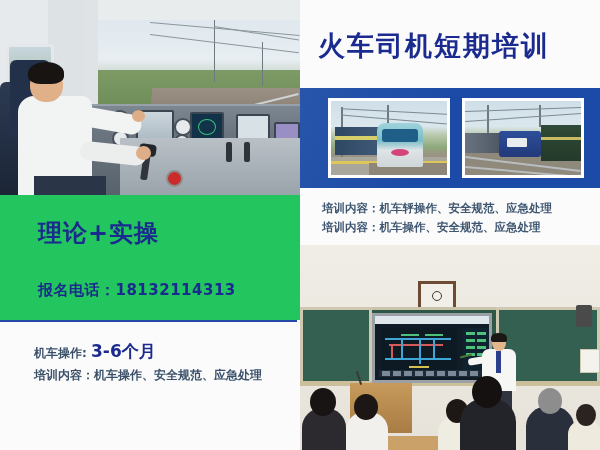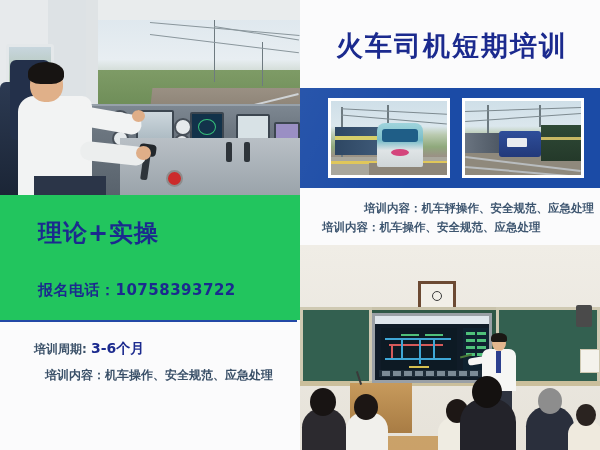--- a/index.html
+++ b/index.html
@@ -1,21 +1,21 @@
 <!DOCTYPE html>
 <html><head>
 <meta charset="utf-8">
 <style>
   html,body{margin:0;padding:0;}
   body{
     width:600px;height:450px;overflow:hidden;
     background:#ffffff;
     font-family:"Liberation Sans","DejaVu Sans",sans-serif;
   }
-  .poster{position:relative;width:600px;height:450px;background:#fbfbfc;text-align:center;}
+  .poster{position:relative;width:600px;height:450px;background:#fbfbfc;}
 
   
   .cab-photo{position:absolute;left:0;top:0;width:300px;height:195px;overflow:hidden;background:#8fa9b8;}
   .cab-sky{position:absolute;left:96px;top:18px;width:204px;height:92px;
     background:linear-gradient(#dfe8ee 0%,#e8eef2 45%,#cfd9d2 60%,#9fb589 75%,#8aa873 100%);}
   .cab-sky:after{content:"";position:absolute;left:0;top:56%;width:100%;height:44%;
     background:linear-gradient(#7e9b66,#6d8c57);}
   .rail-bed{position:absolute;left:150px;top:88px;width:150px;height:46px;
     background:linear-gradient(#9a9083,#7d7568);transform:skewX(-6deg);}
   .rail{position:absolute;background:#cfd3d6;height:1.5px;transform-origin:left center;}
@@ -113,39 +113,39 @@
   .rail2b{left:0;top:70px;width:116px;transform:rotate(5deg);}
   .pole2{position:absolute;left:22px;top:4px;width:2px;height:48px;background:#6d7a80;}
   .pole2b{position:absolute;left:74px;top:4px;width:2px;height:22px;background:#6d7a80;}
   .wire2{position:absolute;left:0;top:8px;width:116px;height:1px;background:#7d8a90;transform:rotate(-2deg);}
   .wire2b{position:absolute;left:0;top:16px;width:116px;height:1px;background:#7d8a90;transform:rotate(-4deg);}
 
   
   .content-lines{position:absolute;left:300px;top:188px;width:300px;height:57px;background:#fbfbfc;}
   .cl{position:absolute;left:22px;font-size:11.5px;color:#3e5670;font-weight:bold;white-space:nowrap;
     font-family:"DejaVu Sans","Liberation Sans",sans-serif;}
-  .cl1{top:13px;margin-left:42px;}
+  .cl1{top:13px;}
   .cl2{top:32px;}
 
   
   .headline{position:absolute;left:0;top:195px;width:300px;height:125px;background:#22c55e;}
   .hl1{position:absolute;left:38px;top:22px;font-size:24px;font-weight:bold;color:#1b2a8e;letter-spacing:1px;
     font-family:"DejaVu Sans","Liberation Sans",sans-serif;white-space:nowrap;}
   .hl2{position:absolute;left:38px;top:52px;font-size:24px;font-weight:bold;color:#1b2a8e;letter-spacing:1px;
     font-family:"DejaVu Sans","Liberation Sans",sans-serif;white-space:nowrap;}
   .phone{position:absolute;left:38px;top:86px;font-size:15px;font-weight:bold;color:#1b2a8e;letter-spacing:.5px;
     font-family:"DejaVu Sans","Liberation Sans",sans-serif;white-space:nowrap;}
   .divider{position:absolute;left:0;top:320px;width:297px;height:2px;background:#2348a6;}
 
   
   .details{position:absolute;left:0;top:322px;width:300px;height:128px;background:#fbfbfc;}
   .d-row{position:absolute;left:34px;font-family:"DejaVu Sans","Liberation Sans",sans-serif;
     font-size:12px;font-weight:bold;color:#3a5068;white-space:nowrap;}
   .d1{top:18px;}
-  .d1 b{color:#1b2a8e;font-size:14px;}
+  .d1 b{color:#1b2a8e;font-size:17px;}
   .d2{top:44px;white-space:normal;width:250px;line-height:1.55;}
 
   
   .class-photo{position:absolute;left:300px;top:245px;width:300px;height:205px;overflow:hidden;background:#e9e6df;}
   .wall{position:absolute;left:0;top:0;width:300px;height:205px;background:linear-gradient(#f0ede6,#e6e2d9);}
   .board{position:absolute;left:0;top:62px;width:300px;height:78px;background:#2f5746;border:3px solid #c9c3ab;box-sizing:border-box;}
   .board-l{position:absolute;left:0;top:62px;width:72px;height:78px;background:#336050;border:3px solid #cfc9b2;box-sizing:border-box;}
   .board-r{position:absolute;left:196px;top:62px;width:104px;height:78px;background:#336050;border:3px solid #cfc9b2;box-sizing:border-box;}
   .tray{position:absolute;left:0;top:136px;width:300px;height:5px;background:#cbbf9c;}
   .clock{position:absolute;left:118px;top:36px;width:32px;height:24px;background:#f2efe8;border:3px solid #6c4a33;}
@@ -264,27 +264,27 @@
     </div>
   </div>
 
   <div class="content-lines">
     <div class="cl cl1">培训内容：机车轷操作、安全规范、应急处理</div>
     <div class="cl cl2">培训内容：机车操作、安全规范、应急处理</div>
   </div>
 
   <div class="headline">
     <div class="hl1">理论+实操</div>
-    <div class="phone">报名电话：10758393722</div>
+    <div class="phone">报名电话：18132114313</div>
   </div>
   <div class="divider"></div>
 
   <div class="details">
     <div class="d-row d1">
-      <span>培训周期:</span>
+      <span>机车操作:</span>
       <b>3-6个月</b>
     </div>
     <div class="d-row d2">培训内容：机车操作、安全规范、应急处理</div>
   </div>
 
   <div class="class-photo">
     <div class="wall"></div>
     <div class="clock"></div>
     <div class="board"></div>
     <div class="board-l"></div>

